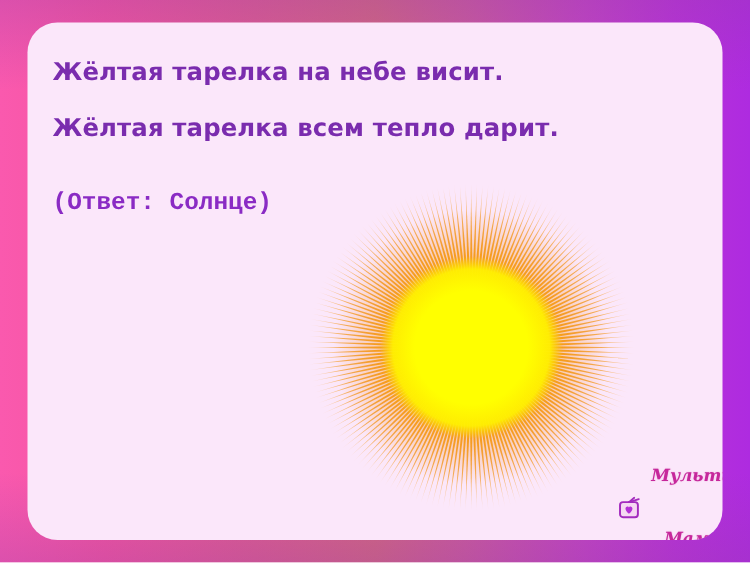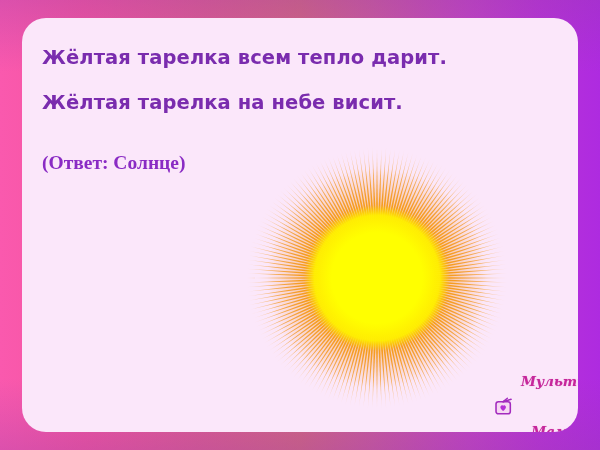--- a/index.html
+++ b/index.html
@@ -77,21 +77,21 @@
     font-family: "DejaVu Sans", sans-serif;
     font-weight: bold;
     font-size: 19.5px;
     letter-spacing: 0.1px;
     line-height: 1;
     margin: 0 0 25px 0;
     white-space: nowrap;
   }
   #answer-line {
     color: #8A2BC4;
-    font-family: Liberation Serif, serif;
+    font-family: Liberation Mono, monospace;
     font-weight: bold;
     font-size: 19.5px;
     line-height: 1;
     margin: 41px 0 0 0;
     white-space: nowrap;
   }
 
   
   #logo {
     position: absolute;
@@ -337,22 +337,22 @@
             <use xlink:href="#rayShape" transform="rotate(356.00)"></use>
             <use xlink:href="#rayShape" transform="rotate(358.00)"></use>
           </g>
 
         <circle cx="132" cy="133" r="110" fill="url(#haloGrad)"></circle>
         <circle cx="132" cy="133" r="73" fill="url(#coreGrad)"></circle>
       </svg>
     </div>
 
     <div id="text-block">
+      <p class="riddle-line">Жёлтая тарелка на небе висит.</p>
       <p class="riddle-line">Жёлтая тарелка всем тепло дарит.</p>
-      <p class="riddle-line">Жёлтая тарелка на небе висит.</p>
       <p id="answer-line">(Ответ: Солнце)</p>
     </div>
 
     <div id="logo">
       <svg id="logo-tv" viewBox="0 0 24 24" aria-hidden="true">
         <rect x="2.2" y="6.2" width="15.6" height="13.2" rx="2.6" ry="2.6" fill="#F6D8F2" stroke="#A32BBE" stroke-width="1.7"></rect>
         <path d="M10,6.2 L14.6,2.4" stroke="#A32BBE" stroke-width="1.6" stroke-linecap="round" fill="none"></path>
         <path d="M10,6.2 L18.6,3.6" stroke="#A32BBE" stroke-width="1.6" stroke-linecap="round" fill="none"></path>
         <path d="M10 16.4 C 6.6 13.8, 6.2 11.2, 8.1 10.3 C 9.2 9.8, 10 10.5, 10 11.2
                  C 10 10.5, 10.8 9.8, 11.9 10.3 C 13.8 11.2, 13.4 13.8, 10 16.4 Z" fill="#B42FD6"></path>

